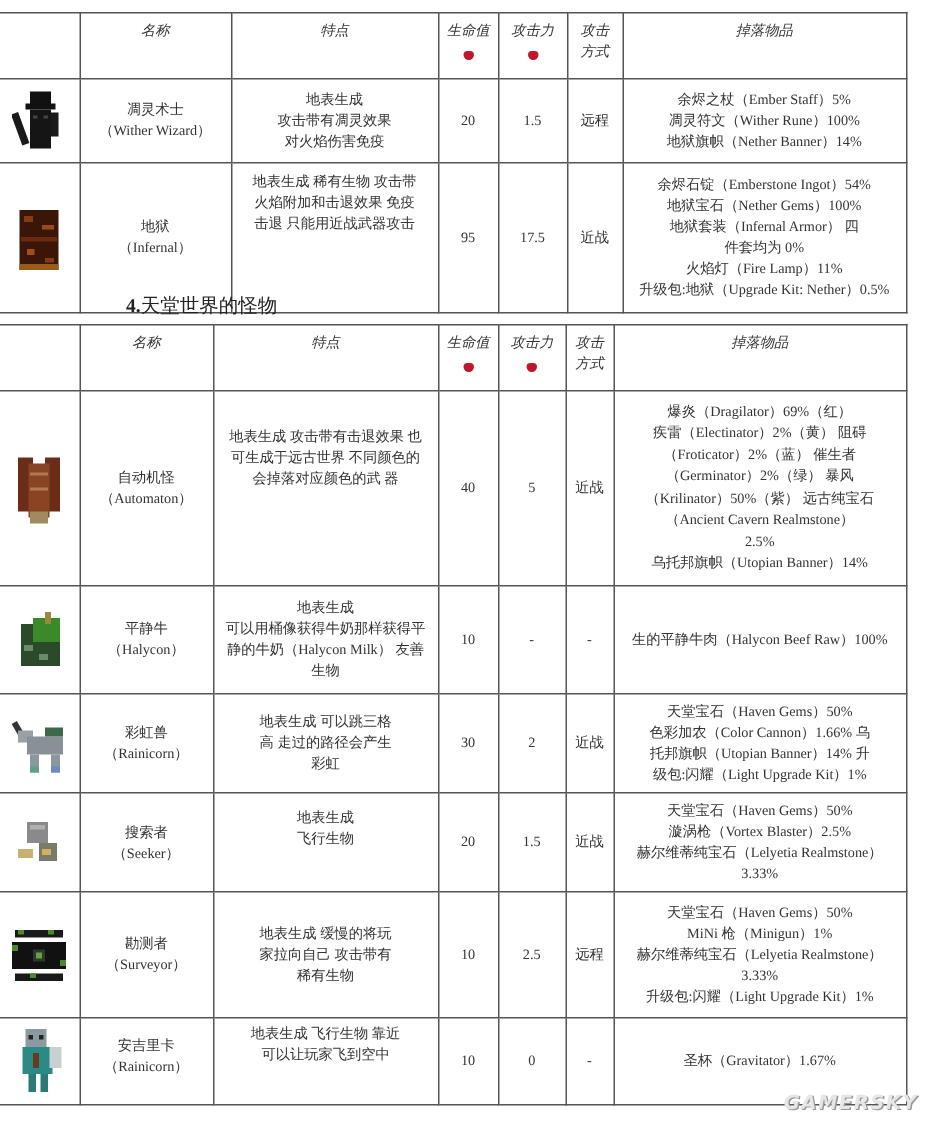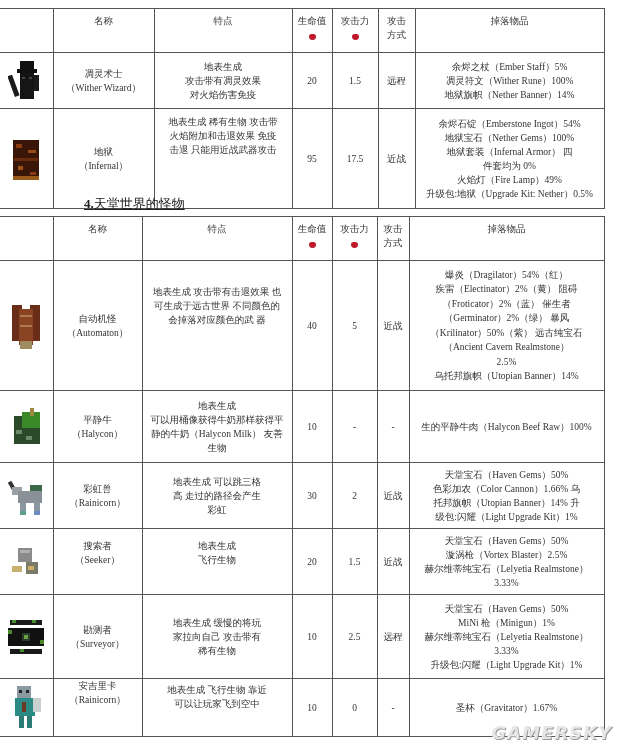--- a/index.html
+++ b/index.html
@@ -5,29 +5,29 @@
   html, body { margin: 0; padding: 0; background: #ffffff; }
   body { width: 620px; height: 749px; position: relative; overflow: hidden;
          font-family: "Liberation Serif", "DejaVu Serif", serif; color: #2a2a2a; }
   table { border-collapse: collapse; position: absolute; left: 0; table-layout: fixed; }
   td, th { border: 1px solid #555; text-align: center; vertical-align: middle;
            font-size: 9.5px; line-height: 14px; font-weight: normal; padding: 2px 4px; color: #333; }
   .t1 { top: 8px; width: 604px; }
   .t2 { top: 216px; width: 604px; }
   .t1 tr:first-child td:first-child, .t2 tr:first-child td:first-child { border-left: none; }
   .t1 td:first-child, .t2 td:first-child { border-left: none; }
-  .hdr td { height: 36px; vertical-align: top; padding-top: 5px; }
+  .hdr td { height: 36px; vertical-align: top; padding-top: 5px; font-style: italic; }
   .heart { display: inline-block; width: 7px; height: 6px; background: #c0182a; border-radius: 3px 3px 4px 4px; margin-top: 6px; }
-  .section-title { position: absolute; top: 195px; left: 84px; font-size: 13px; color: #222; text-decoration: underline; }
+  .section-title { position: absolute; top: 195px; left: 84px; font-size: 13px; color: #222; }
   .section-title b { font-weight: bold; }
   .mob { display: block; margin: 0 auto; }
   .lines div { white-space: nowrap; }
   .feat div { white-space: nowrap; }
   .watermark { position: absolute; right: 8px; bottom: 6px; font-family: "DejaVu Sans", sans-serif;
-               font-size: 18px; font-weight: bold; font-style: italic; color: #e6e6e6;
+               font-size: 13px; font-weight: bold; font-style: italic; color: #e6e6e6;
                letter-spacing: 1px; text-shadow: 1px 1px 0 #999; }
 </style>
 </head>
 <body>
 
 <table class="t1">
   <colgroup>
     <col style="width:53px">
       <col style="width:101px">
       <col style="width:138px">
@@ -98,21 +98,21 @@
           <div>击退  只能用近战武器攻击</div>
         </td>
     <td>95</td>
     <td>17.5</td>
     <td>近战</td>
     <td class="lines">
           <div>余烬石锭（Emberstone Ingot）54%</div>
           <div>地狱宝石（Nether Gems）100%</div>
           <div>地狱套装（Infernal Armor）  四</div>
           <div>件套均为 0%</div>
-          <div>火焰灯（Fire Lamp）49%</div>
+          <div>火焰灯（Fire Lamp）11%</div>
           <div>升级包:地狱（Upgrade Kit: Nether）0.5%</div>
         </td>
   </tr>
 </tbody>
   </table>
 
 <div class="section-title"><b>4.</b><span>天堂世界的怪物</span></div>
 
 <table class="t2">
   <colgroup>
@@ -152,21 +152,21 @@
         </td>
     <td class="feat" style="vertical-align:top;padding-top:24px">
           <div>地表生成  攻击带有击退效果  也</div>
           <div>可生成于远古世界  不同颜色的</div>
           <div>会掉落对应颜色的武 器</div>
         </td>
     <td>40</td>
     <td>5</td>
     <td>近战</td>
     <td class="lines" style="line-height:14.5px">
-          <div>爆炎（Dragilator）54%（红）</div>
+          <div>爆炎（Dragilator）69%（红）</div>
           <div>疾雷（Electinator）2%（黄）  阻碍</div>
           <div>（Froticator）2%（蓝）  催生者</div>
           <div>（Germinator）2%（绿）  暴风</div>
           <div>（Krilinator）50%（紫）  远古纯宝石</div>
           <div>（Ancient Cavern Realmstone）</div>
           <div>2.5%</div>
           <div>乌托邦旗帜（Utopian Banner）14%</div>
         </td>
   </tr>
 
@@ -234,21 +234,21 @@
   <tr style="height:66px">
     <td>
       <svg class="mob" width="36" height="36" viewBox="0 0 36 36">
         <rect x="10" y="4" width="14" height="14" fill="#8a8a8a"></rect>
             <rect x="12" y="6" width="10" height="3" fill="#b0b0b0"></rect>
         <rect x="4" y="22" width="10" height="6" fill="#c8b070"></rect>
             <rect x="18" y="18" width="12" height="12" fill="#7a7a6a"></rect>
             <rect x="20" y="22" width="6" height="4" fill="#d0b060"></rect>
       </svg>
     </td>
-    <td style="vertical-align:top;padding-top:10px">
+    <td style="vertical-align:top;padding-top:20px">
           <div>搜索者</div>
           <div>（Seeker）</div>
         </td>
     <td class="feat" style="vertical-align:top;padding-top:10px">
           <div>地表生成</div>
           <div>飞行生物</div>
         </td>
     <td>20</td>
     <td>1.5</td>
     <td>近战</td>
@@ -302,21 +302,21 @@
         <rect x="8" y="2" width="14" height="12" fill="#8a9aa0"></rect>
             <rect x="10" y="6" width="3" height="3" fill="#222"></rect>
             <rect x="17" y="6" width="3" height="3" fill="#222"></rect>
         <rect x="6" y="14" width="20" height="18" fill="#2a8a86"></rect>
             <rect x="24" y="14" width="8" height="14" fill="#c8d0d0"></rect>
         <rect x="10" y="32" width="5" height="12" fill="#2a7a76"></rect>
             <rect x="18" y="32" width="5" height="12" fill="#2a7a76"></rect>
         <rect x="13" y="18" width="4" height="10" fill="#6a3a20"></rect>
       </svg>
     </td>
-    <td style="vertical-align:top;padding-top:0">
+    <td style="vertical-align:top;padding-top:12px">
           <div>安吉里卡</div>
           <div>（Rainicorn）</div>
         </td>
     <td class="feat" style="vertical-align:top;padding-top:4px">
           <div>地表生成  飞行生物  靠近</div>
           <div>可以让玩家飞到空中</div>
         </td>
     <td>10</td>
     <td>0</td>
     <td>-</td>

